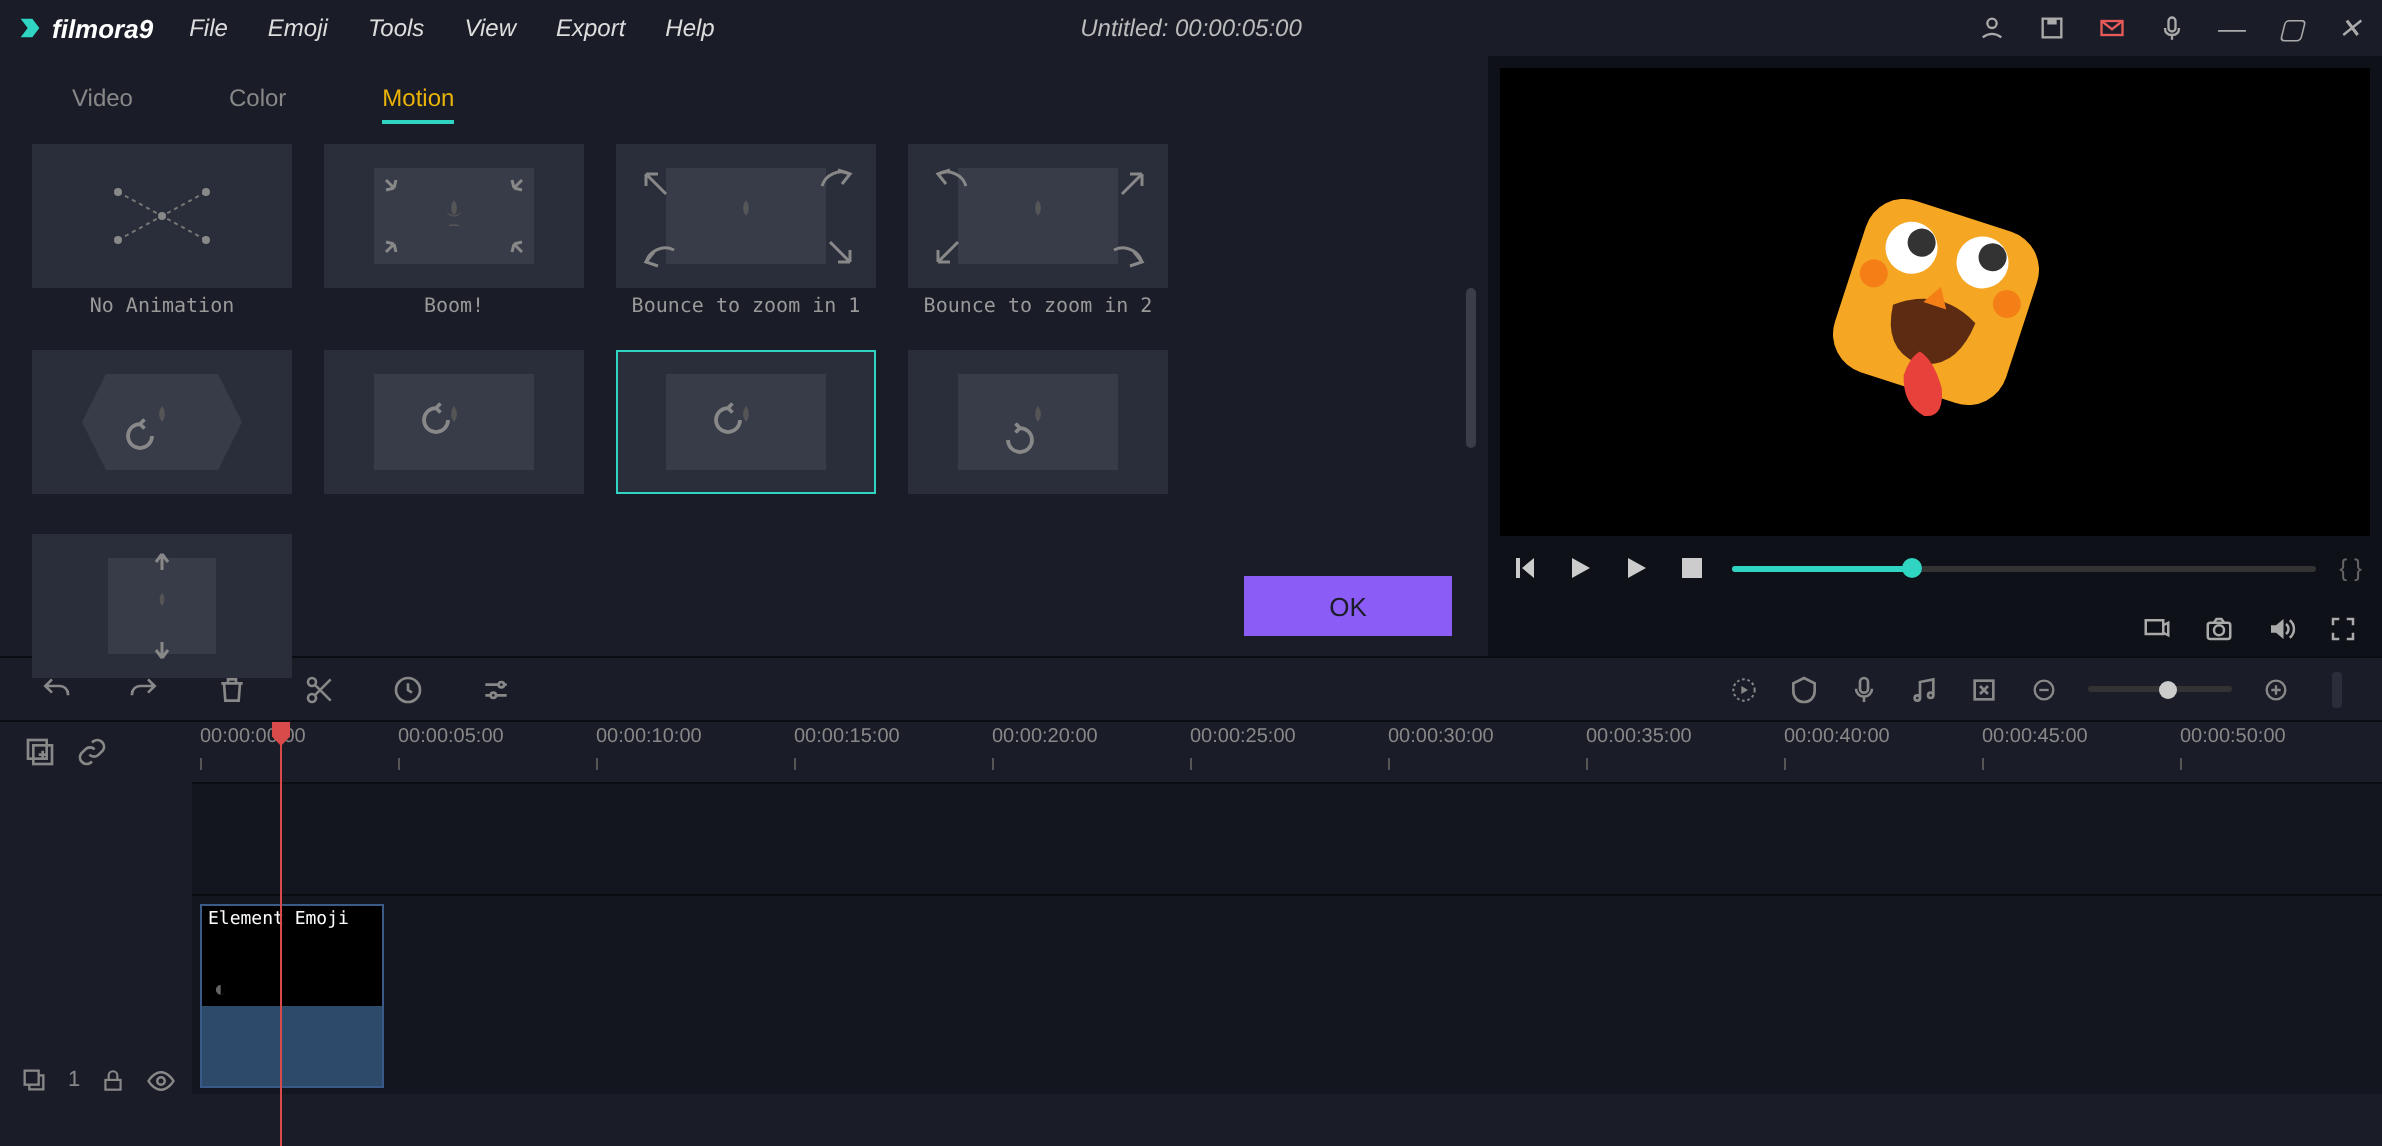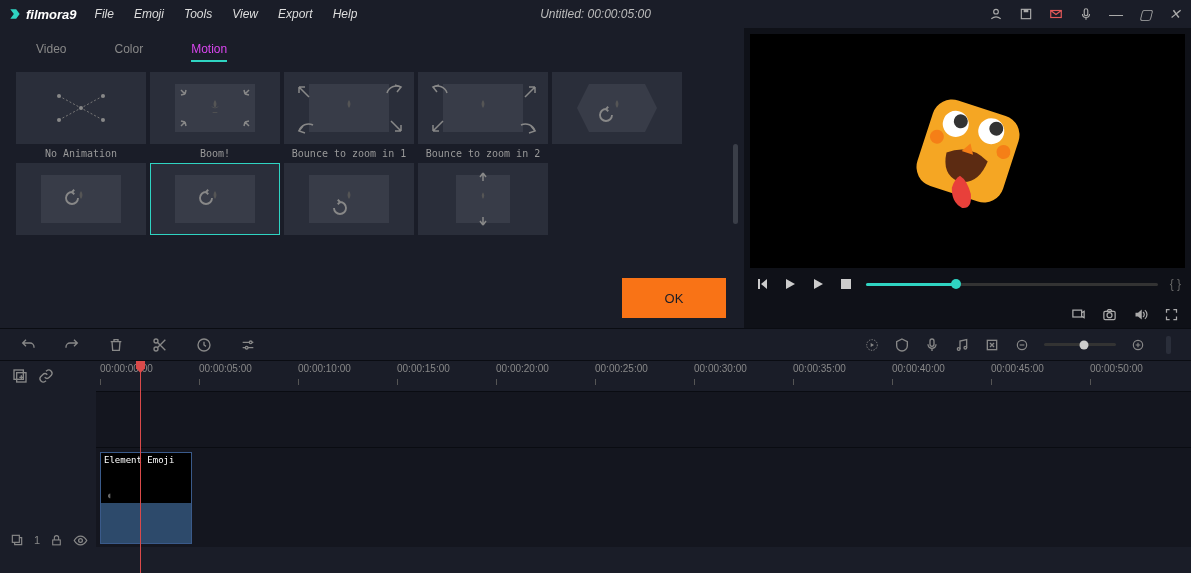--- a/index.html
+++ b/index.html
@@ -15,33 +15,33 @@
 .center-title { position: absolute; left: 50%; transform: translateX(-50%); color: #bbb; }
 .titlebar-right { margin-left: auto; display: flex; gap: 16px; align-items: center; }
 .titlebar-right svg, .titlebar-right .wc { width: 14px; height: 14px; cursor: pointer; color: #aaa; }
 .wc { font-size: 14px; line-height: 14px; }
 
 
 .main { display: flex; height: 300px; }
 .left-panel { width: 744px; background: #1a1d28; position: relative; }
 .tabs { display: flex; gap: 48px; padding: 14px 0 10px 36px; font-size: 12px; }
 .tab { color: #888; cursor: pointer; padding-bottom: 4px; }
-.tab.active { color: #d946ef; border-bottom: 2px solid #2fd4c2; text-align: center; }
-
-.motion-grid { padding: 0 16px; display: flex; flex-wrap: wrap; gap: 4px; position: relative; }
+.tab.active { color: #eab308; border-bottom: 2px solid #2fd4c2; text-align: center; }
+
+.motion-grid { padding: 0 16px; display: flex; flex-wrap: wrap; gap: 16px; position: relative; }
 .motion-item { width: 130px; }
 .motion-thumb { width: 130px; height: 72px; background: #2a2e3a; border: 1px solid transparent; display: flex; align-items: center; justify-content: center; position: relative; cursor: pointer; }
 .motion-thumb.selected { border: 1px solid #2fd4c2; }
 .motion-thumb-inner { width: 80px; height: 48px; background: #383c48; display: flex; align-items: center; justify-content: center; position: relative; }
 .motion-label { text-align: center; font-size: 10px; font-family: monospace; color: #999; margin-top: 4px; white-space: nowrap; overflow: hidden; }
 .flower { color: #555; }
 
 .scrollbar-v { position: absolute; right: 6px; top: 72px; width: 5px; height: 80px; background: #3a3e48; border-radius: 3px; }
 
-.ok-btn { position: absolute; right: 18px; bottom: 10px; width: 104px; height: 40px; background: #f97316; color: #1a1d28; border: none; font-size: 13px; cursor: pointer; margin-top: 12px; }
+.ok-btn { position: absolute; right: 18px; bottom: 10px; width: 104px; height: 30px; background: #8b5cf6; color: #1a1d28; border: none; font-size: 13px; cursor: pointer; margin-top: 12px; }
 
 .right-panel { flex: 1; background: #0f1118; position: relative; display: flex; flex-direction: column; }
 .preview { flex: 1; background: #000; margin: 6px 6px 0 6px; display: flex; align-items: center; justify-content: center; }
 .preview svg { width: 140px; height: 140px; }
 
 .playback { height: 32px; display: flex; align-items: center; gap: 12px; padding: 0 10px; }
 .pb-btn { width: 16px; height: 16px; cursor: pointer; color: #ccc; display: flex; align-items: center; justify-content: center; }
 .pb-slider { flex: 1; height: 3px; background: #333; position: relative; border-radius: 2px; }
 .pb-slider-fill { width: 31%; height: 100%; background: #2fd4c2; border-radius: 2px; }
 .pb-knob { position: absolute; left: 31%; top: 50%; transform: translate(-50%,-50%); width: 10px; height: 10px; background: #2fd4c2; border-radius: 50%; }

